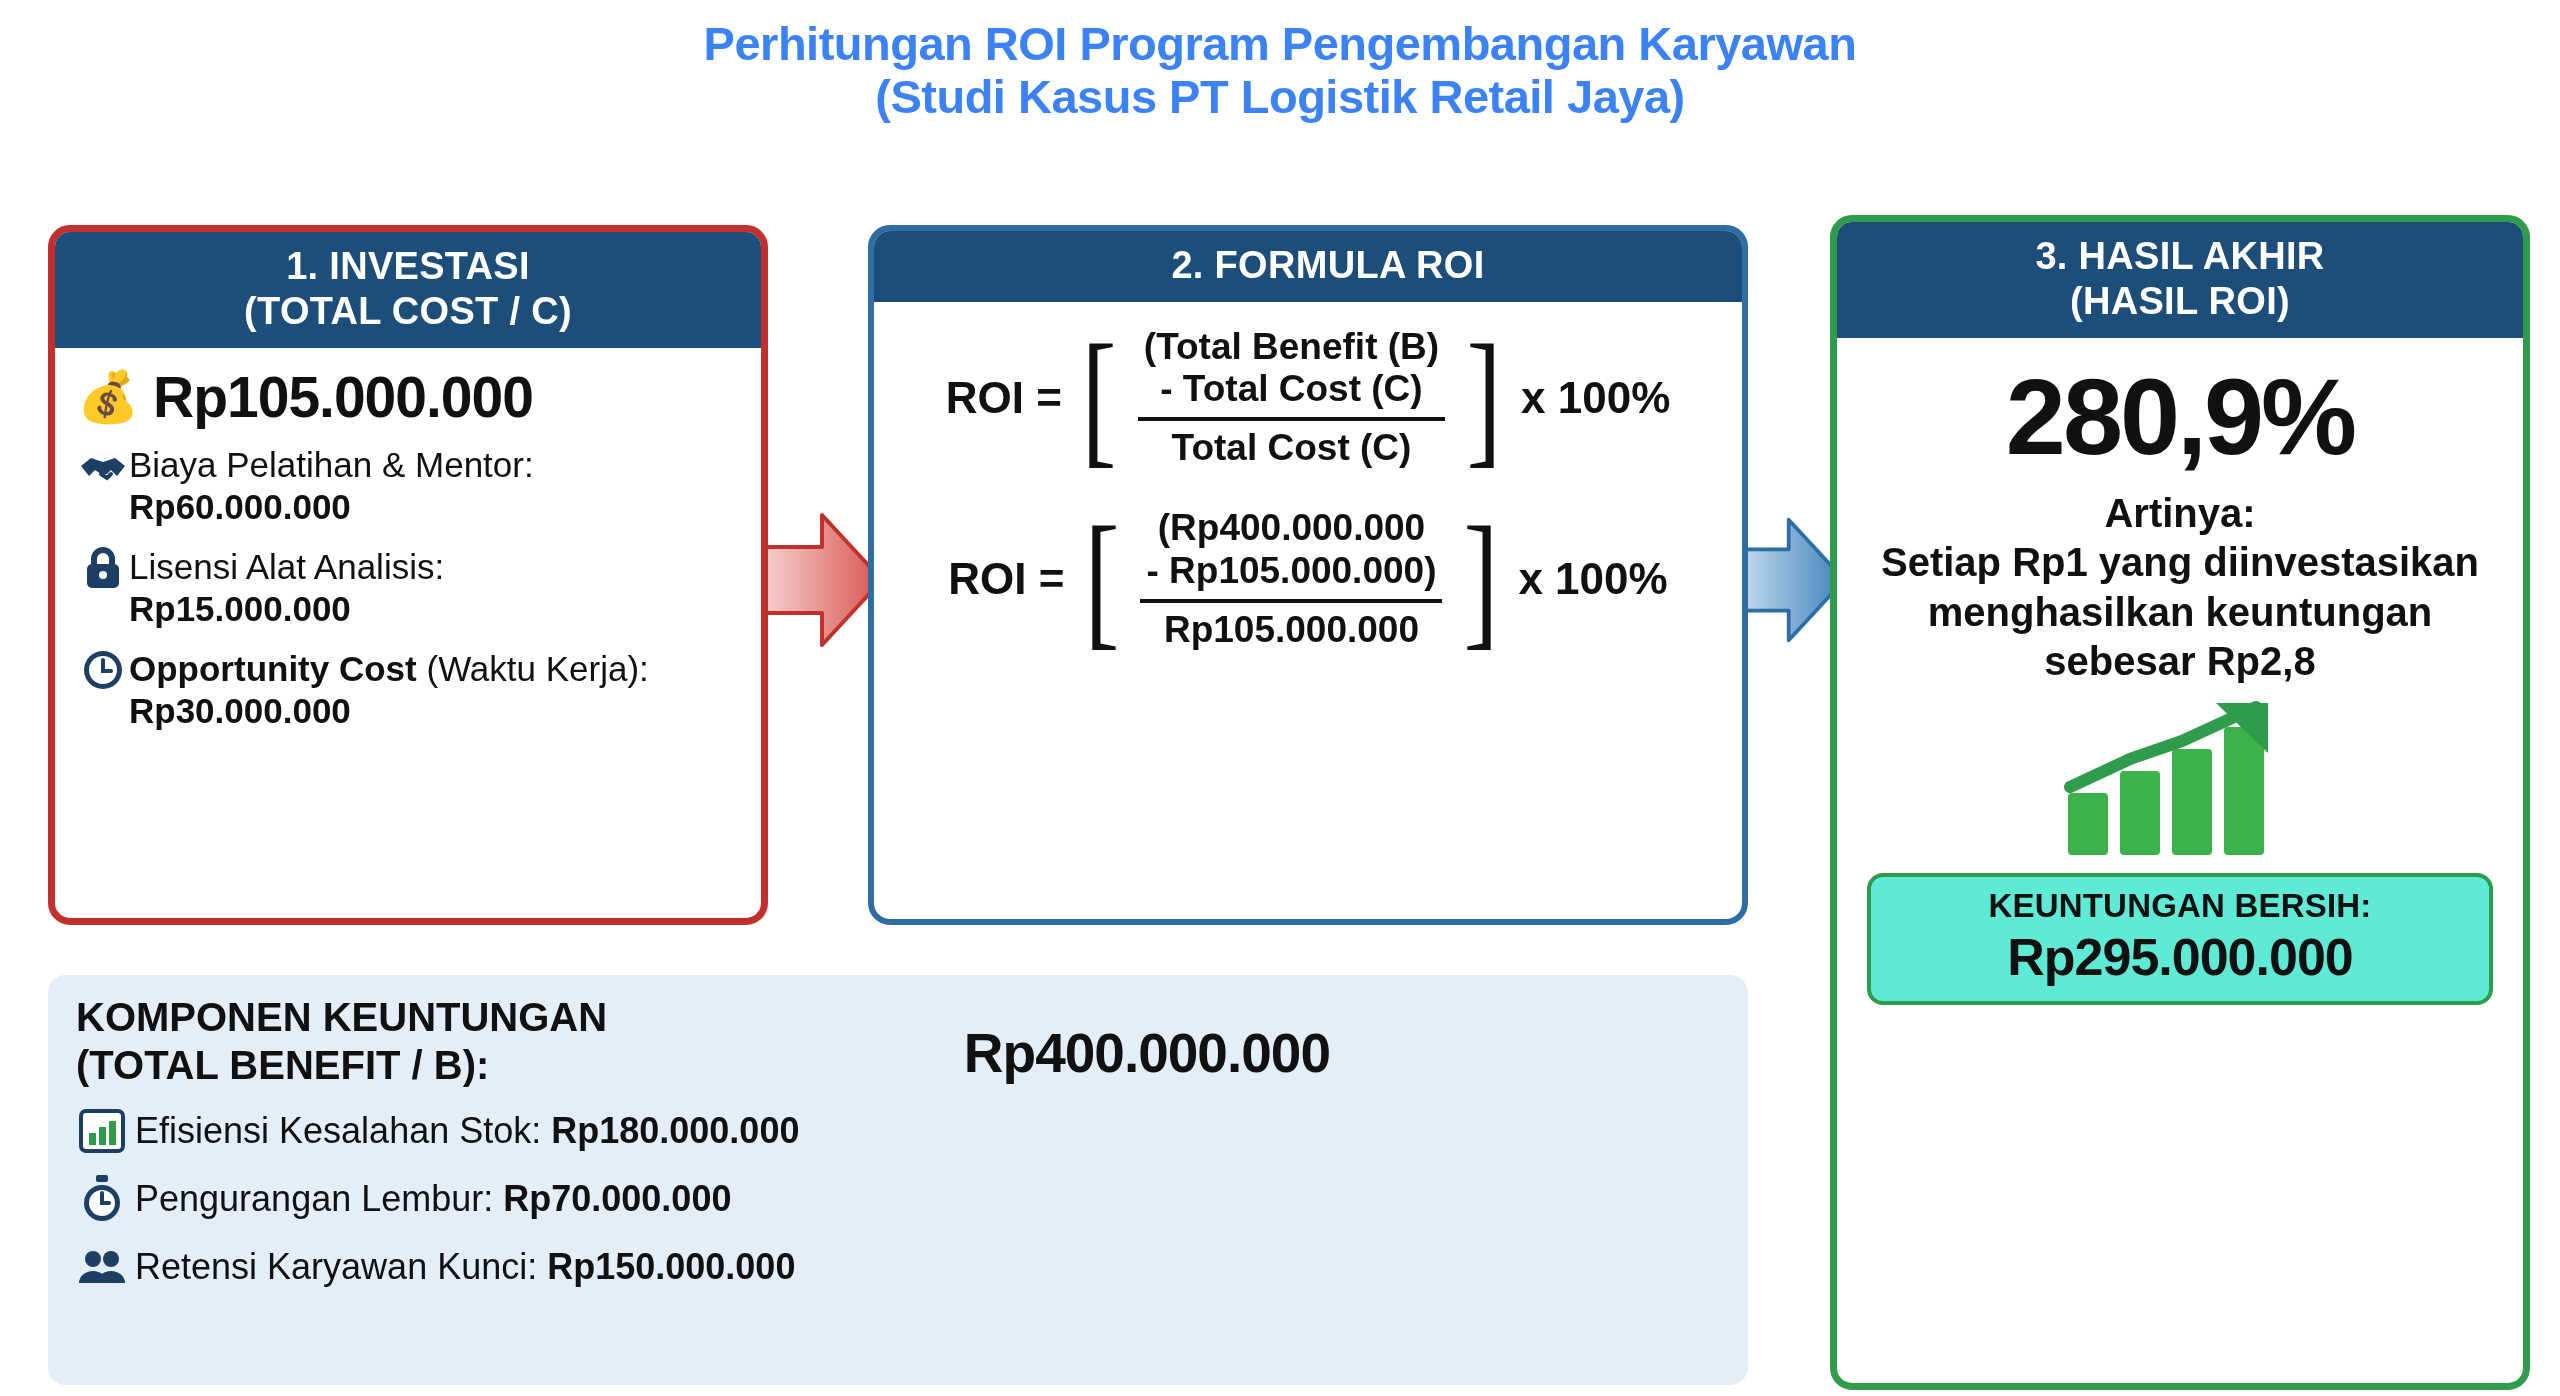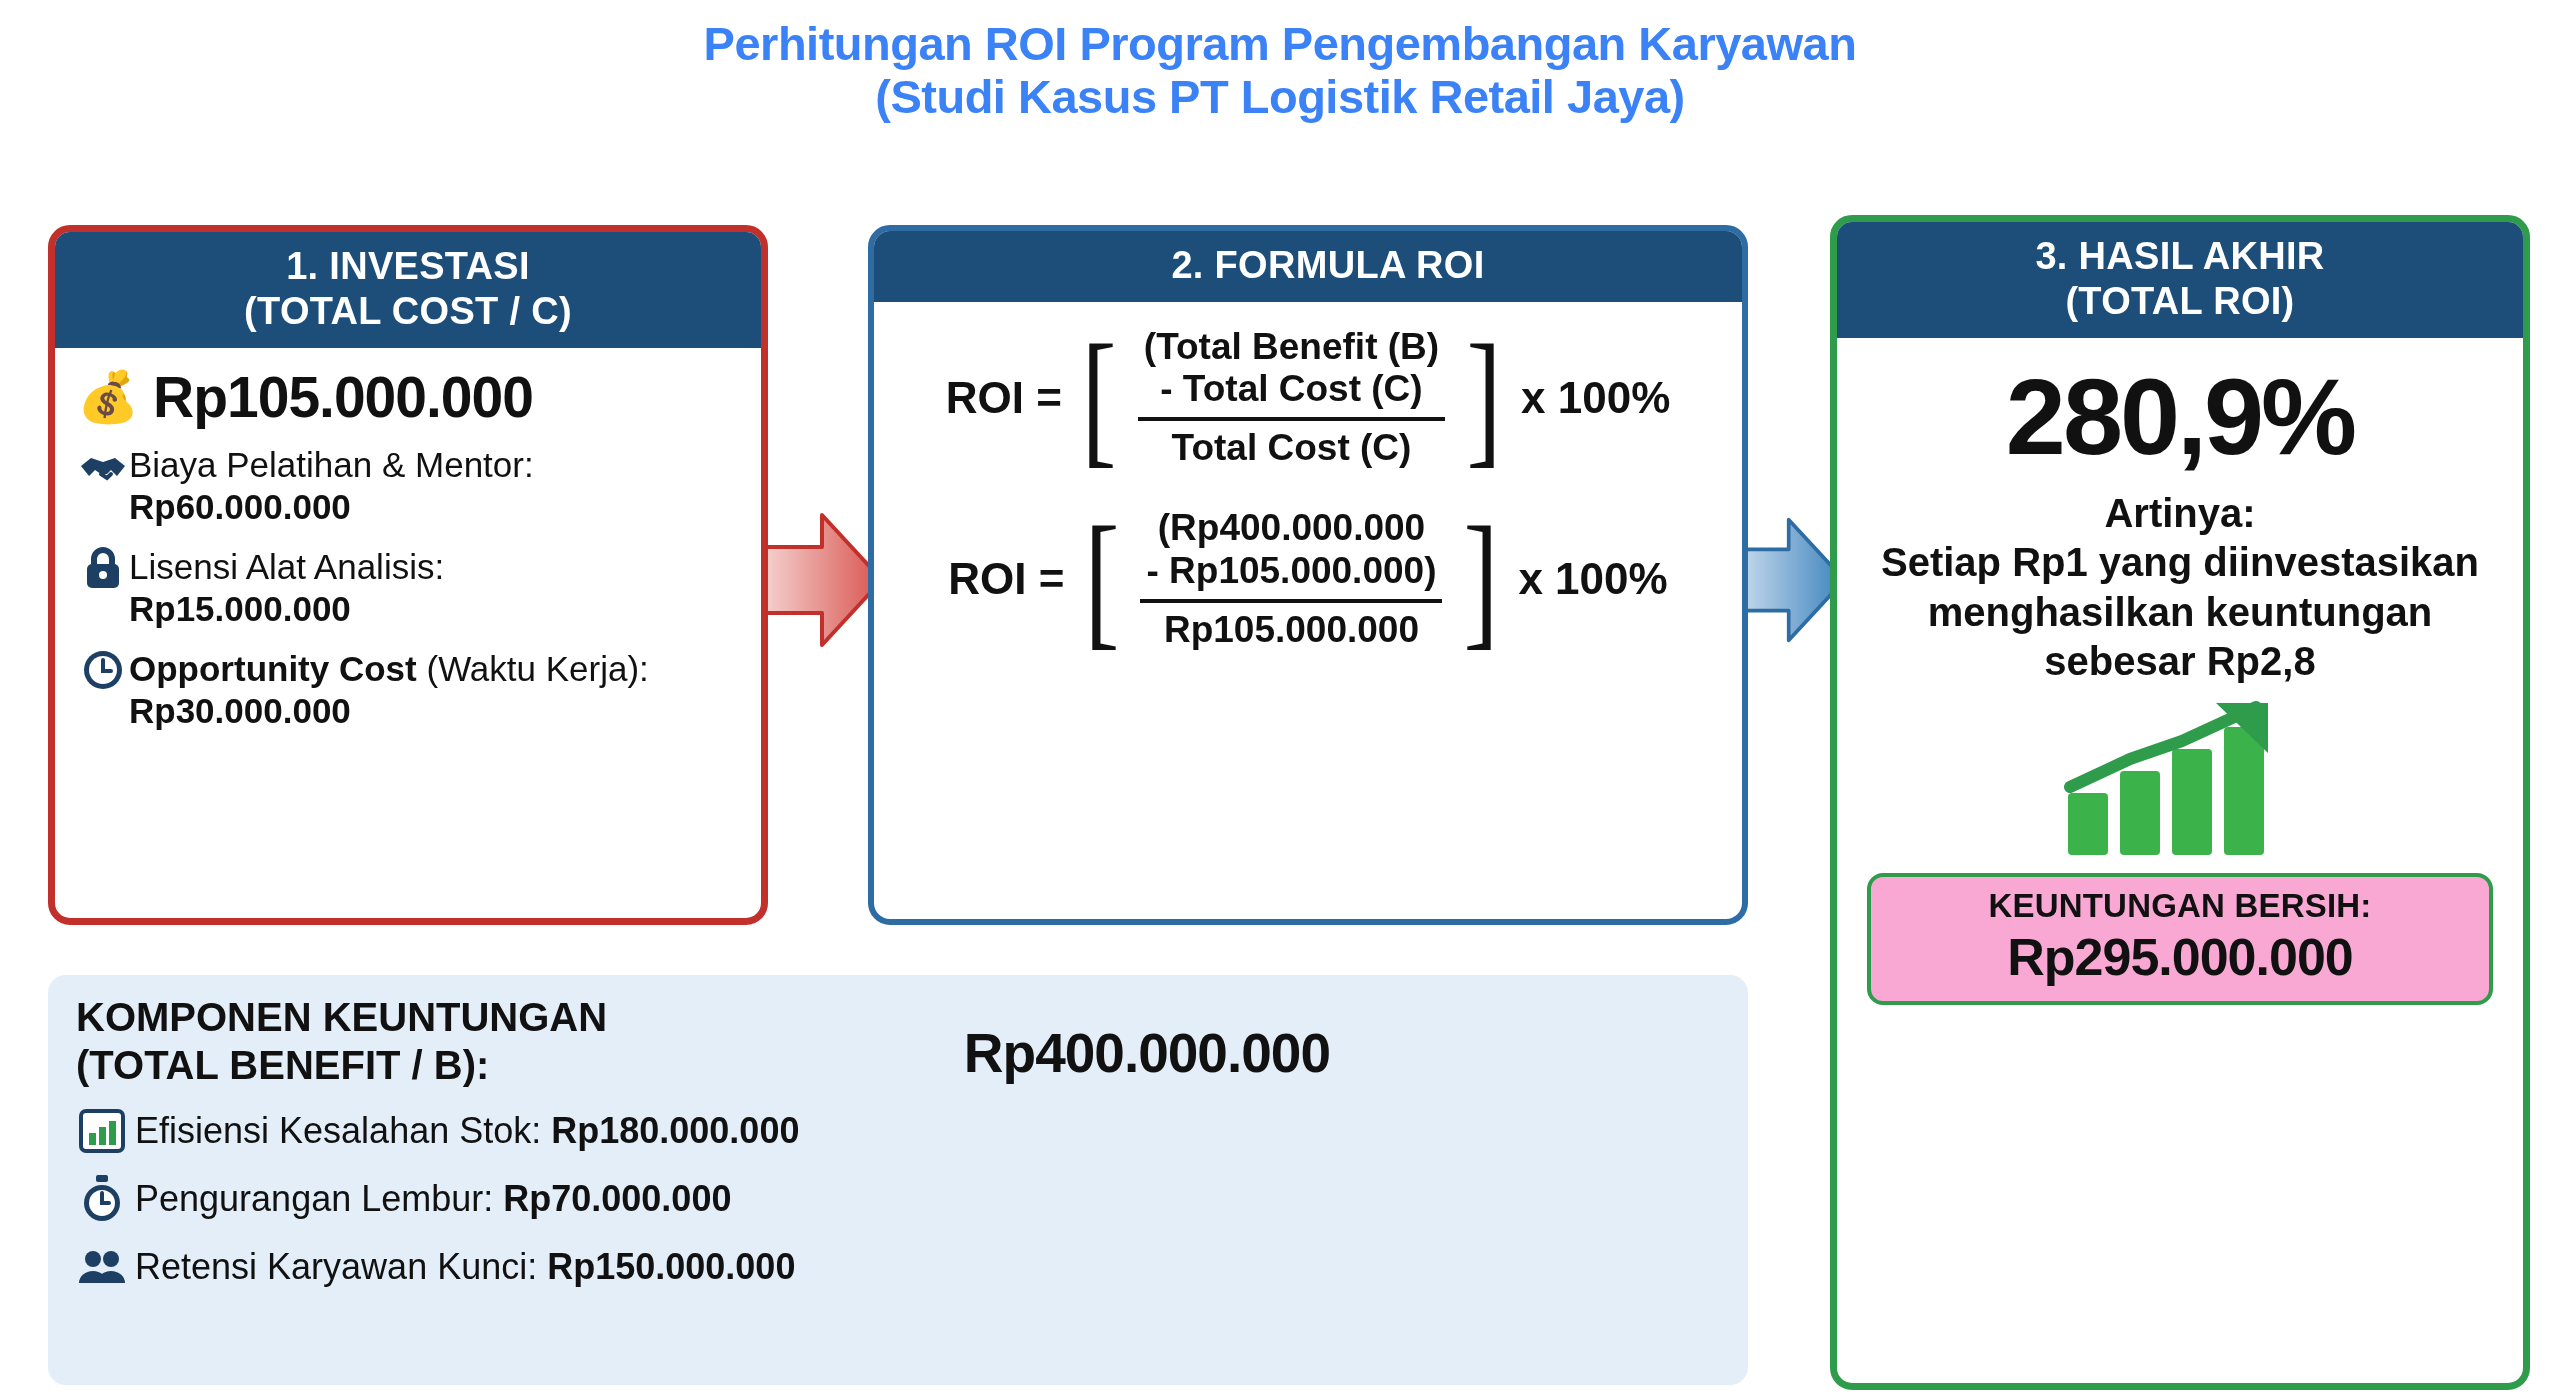--- a/index.html
+++ b/index.html
@@ -177,21 +177,21 @@
     line-height: 1.24;
   }
   .hasil-chart {
     margin: 14px auto 8px auto;
     width: 260px;
     height: 160px;
   }
   .net-box {
     margin: 0 14px;
     border: 4px solid #2e9c4a;
-    background: #f9a8d4;
+    background: #5eead4;
     border-radius: 16px;
     padding: 10px 8px 14px 8px;
   }
   .net-label {
     font-size: 33px;
     font-weight: bold;
     letter-spacing: 0.2px;
   }
   .net-amount {
     font-size: 52px;
@@ -372,21 +372,21 @@
         <span class="bracket">]</span>
         <span class="formula-pct">x 100%</span>
       </div>
 
     </div>
   </div>
 
   <div class="card" id="card-hasil">
     <div class="card-header">
       <div>3. HASIL AKHIR</div>
-      <div>(TOTAL ROI)</div>
+      <div>(HASIL ROI)</div>
     </div>
     <div class="hasil-body">
       <div class="hasil-big">280,9%</div>
       <div class="hasil-artinya">Artinya:</div>
       <div class="hasil-artinya">Setiap Rp1 yang diinvestasikan menghasilkan keuntungan sebesar Rp2,8</div>
 
       <svg class="hasil-chart" viewBox="0 0 260 160">
         <rect x="18" y="92" width="40" height="62" rx="4" fill="#3bb24a"></rect>
         <rect x="70" y="70" width="40" height="84" rx="4" fill="#3bb24a"></rect>
         <rect x="122" y="48" width="40" height="106" rx="4" fill="#3bb24a"></rect>

